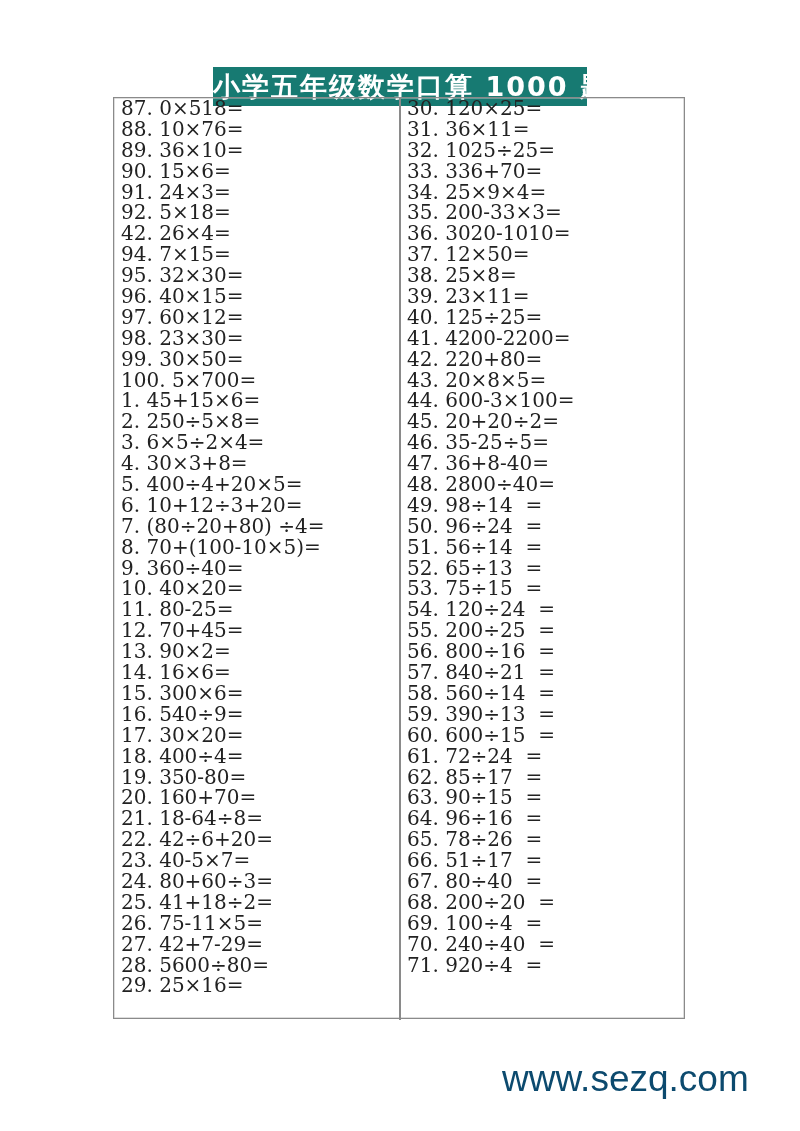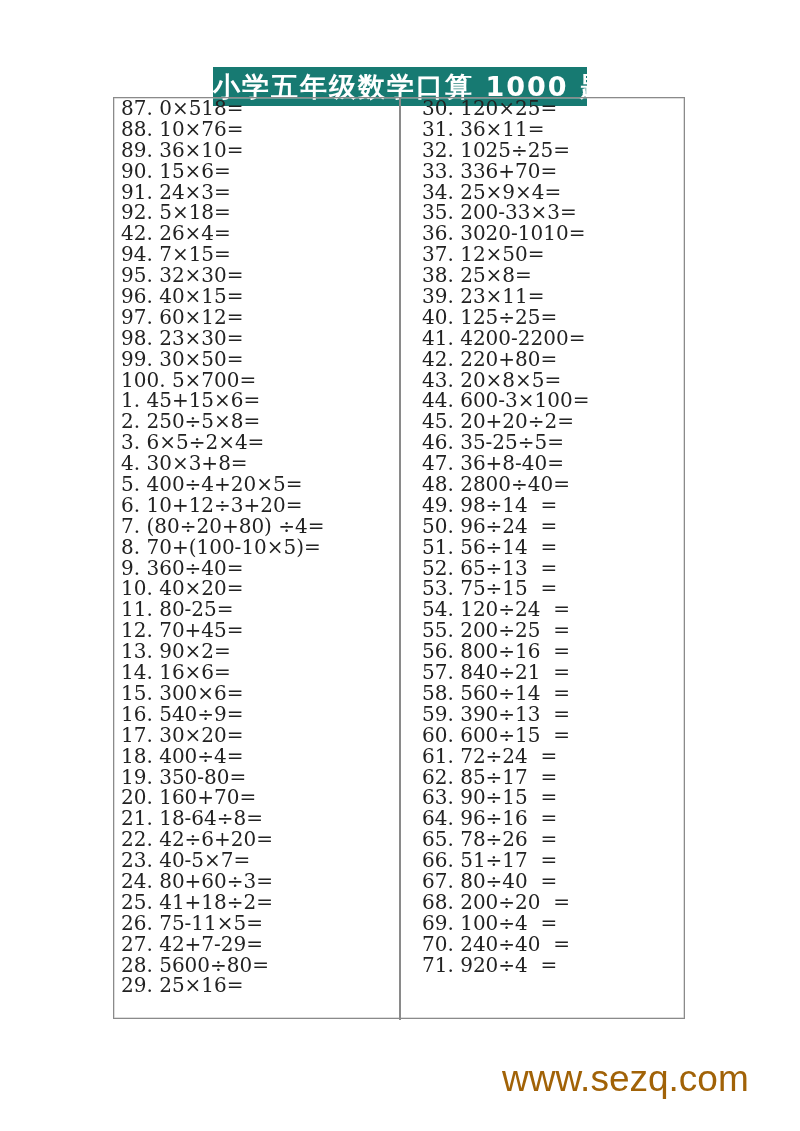--- a/index.html
+++ b/index.html
@@ -17,25 +17,25 @@
     }
     .divider {
       position: absolute; left: 399px; top: 97px; width: 2px; height: 923px;
       background: #8a8a8a;
     }
     .col {
       position: absolute; top: 98px;
       font-family: "DejaVu Serif", serif; font-size: 20px; color: #222222;
     }
     .col-left { left: 121px; width: 270px; }
-    .col-right { left: 422px; width: 270px; }
+    .col-right { left: 407px; width: 270px; }
     .problem { height: 20.9px; line-height: 20.9px; white-space: pre; }
     .watermark {
       position: absolute; left: 502px; top: 1058px;
-      font-family: "Liberation Sans", sans-serif; font-size: 37px; color: #a16207;
+      font-family: "Liberation Sans", sans-serif; font-size: 37px; color: #0c4a6e;
       letter-spacing: 0px;
     }
   </style>
 </head>
 <body>
 
 <div class="title-bar">小学五年级数学口算 1000 题</div>
 
 <div class="sheet"></div>
 <div class="divider"></div>

